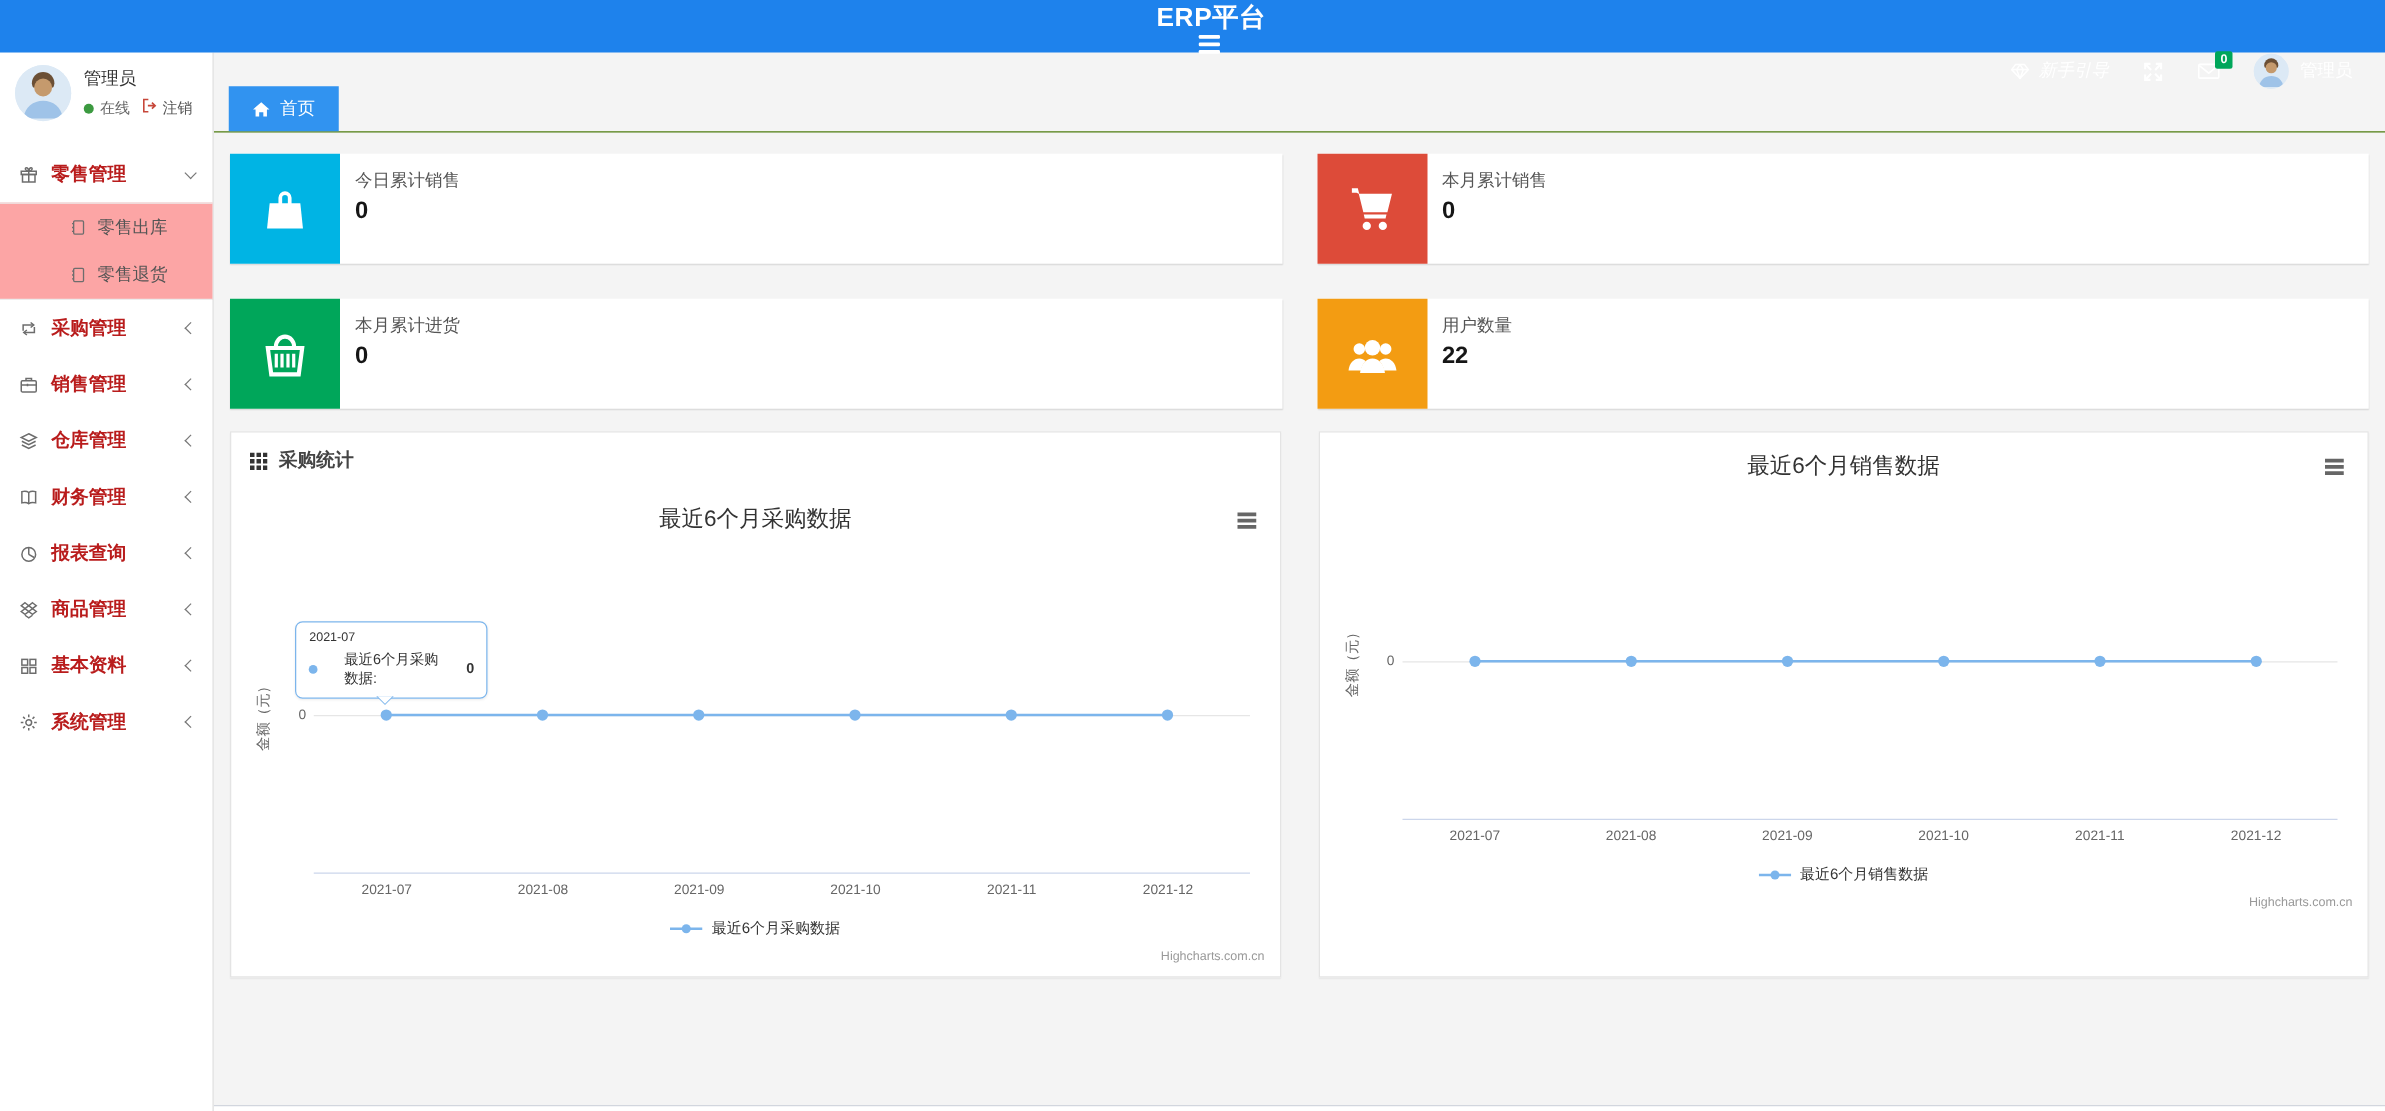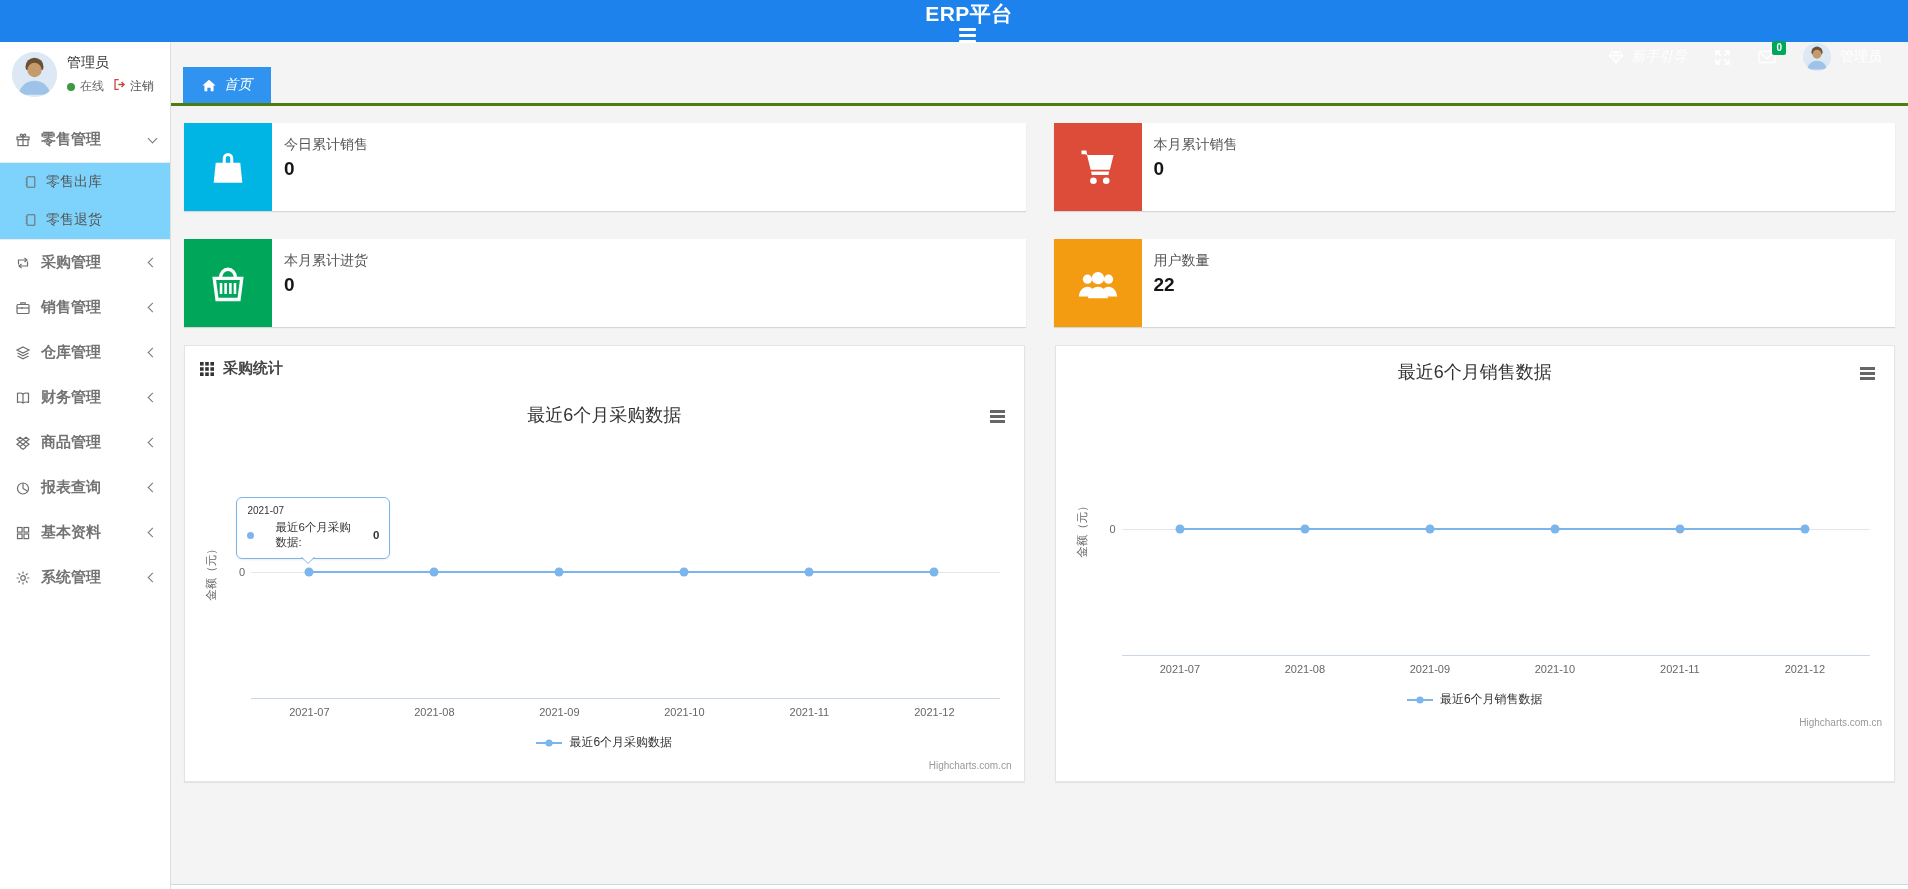--- a/index.html
+++ b/index.html
@@ -22,31 +22,31 @@
   
   .sidebar { position:absolute; top:42px; left:0; bottom:0; width:171px; background:#fff; border-right:1px solid #dedede; z-index:40; }
   .user-panel { display:flex; gap:10px; padding:10px 10px 12px 12px; align-items:center; }
   .avatar-md { width:45px; height:45px; border-radius:50%; overflow:hidden; background:#dce9f5; flex:none; }
   .up-name { font-size:14px; color:#333; margin-bottom:6px; }
   .up-status { font-size:12px; color:#666; display:flex; align-items:center; gap:5px; }
   .dot-online { width:8px; height:8px; border-radius:50%; background:#3c9a40; display:inline-block; }
   .logout { display:flex; gap:4px; color:#555; cursor:pointer; margin-left:4px; }
 
   .menu { margin-top:8px; }
-  .menu-item { display:flex; align-items:center; gap:10px; padding:13px 14px 13px 15px; font-size:15px; font-weight:600; color:#737373; cursor:pointer; }
+  .menu-item { display:flex; align-items:center; gap:10px; padding:13px 14px 13px 15px; font-size:15px; font-weight:600; color:#b91c1c; cursor:pointer; }
   .mi-icon { color:#6d6d6d; flex:none; display:flex; }
   .chev { margin-left:auto; width:7px; height:7px; border:solid #777; border-width:0 1.5px 1.5px 0; display:inline-block; }
   .chev.left { transform:rotate(135deg); }
   .chev.down { transform:rotate(45deg); margin-top:-3px; }
-  .submenu { background:#7dd3fc; border-top:1px solid #ececec; border-bottom:1px solid #ececec; }
+  .submenu { background:#fca5a5; border-top:1px solid #ececec; border-bottom:1px solid #ececec;padding-left:32px; }
   .submenu-item { display:flex; align-items:center; gap:9px; padding:10px 14px 10px 23px; font-size:14px; color:#555; cursor:pointer; }
 
   
   .main { position:absolute; top:42px; left:171px; right:0; bottom:0; background:#f4f4f4; }
-  .tabs-row { height:64px; display:flex; align-items:flex-end; padding-left:12px; border-bottom:3px solid #4d7c0f;font-style:italic; }
+  .tabs-row { height:64px; display:flex; align-items:flex-end; padding-left:12px; border-bottom:1px solid #4d7c0f; }
   .tab-home { height:36px; background:#3193f0; color:#fff; display:flex; align-items:center; gap:8px; padding:0 19px; font-size:14px; cursor:pointer; }
 
   .cards-row { display:grid; grid-template-columns:repeat(2,1fr); gap:28px; margin:17px 13px 18px 13px; }
   .info-box { background:#fff; height:88px; display:flex; box-shadow:0 1px 1px rgba(0,0,0,.12); }
   .ib-icon { width:88px; flex:none; display:flex; align-items:center; justify-content:center; color:#fff; }
   .ib-content { padding:10px 12px; }
   .ib-text { font-size:14px; color:#555; margin-top:3px; }
   .ib-num { font-size:19px; font-weight:bold; color:#161616; margin-top:4px; }
 
   .panels-row { display:grid; grid-template-columns:1fr 1fr; gap:30px; margin:0 13px; }
@@ -234,39 +234,39 @@
             <line x1="8" y1="4" x2="8" y2="13"></line>
           </svg>
       </span>
       <span>财务管理</span>
       <span class="chev left"></span>
     </div>
 
     <div class="menu-item">
       <span class="mi-icon">
         <svg width="16" height="16" viewBox="0 0 16 16" fill="none" stroke="currentColor" stroke-width="1.2">
+            <circle cx="8" cy="8.5" r="5.5"></circle>
+            <path d="M8 8.5V3M8 8.5l4.3 2.5"></path>
+          </svg>
+      </span>
+      <span>报表查询</span>
+      <span class="chev left"></span>
+    </div>
+
+    <div class="menu-item">
+      <span class="mi-icon">
+        <svg width="16" height="16" viewBox="0 0 16 16" fill="none" stroke="currentColor" stroke-width="1.2">
             <path d="M5 2.2 8 4.5 5 6.8 2 4.5z"></path>
             <path d="M11 2.2 14 4.5 11 6.8 8 4.5z"></path>
             <path d="M2 9.2 5 7l3 2.2L5 11.4z"></path>
             <path d="M8 9.2 11 7l3 2.2-3 2.2z"></path>
             <path d="M5 12.2l3 2 3-2"></path>
           </svg>
       </span>
       <span>商品管理</span>
-      <span class="chev left"></span>
-    </div>
-
-    <div class="menu-item">
-      <span class="mi-icon">
-        <svg width="16" height="16" viewBox="0 0 16 16" fill="none" stroke="currentColor" stroke-width="1.2">
-            <circle cx="8" cy="8.5" r="5.5"></circle>
-            <path d="M8 8.5V3M8 8.5l4.3 2.5"></path>
-          </svg>
-      </span>
-      <span>报表查询</span>
       <span class="chev left"></span>
     </div>
 
     <div class="menu-item">
       <span class="mi-icon">
         <svg width="16" height="16" viewBox="0 0 16 16" fill="none" stroke="currentColor" stroke-width="1.2">
             <rect x="2.5" y="2.5" width="4.6" height="4.6"></rect>
             <rect x="9" y="2.5" width="4.6" height="4.6"></rect>
             <rect x="2.5" y="9" width="4.6" height="4.6"></rect>
             <rect x="9" y="9" width="4.6" height="4.6"></rect>

